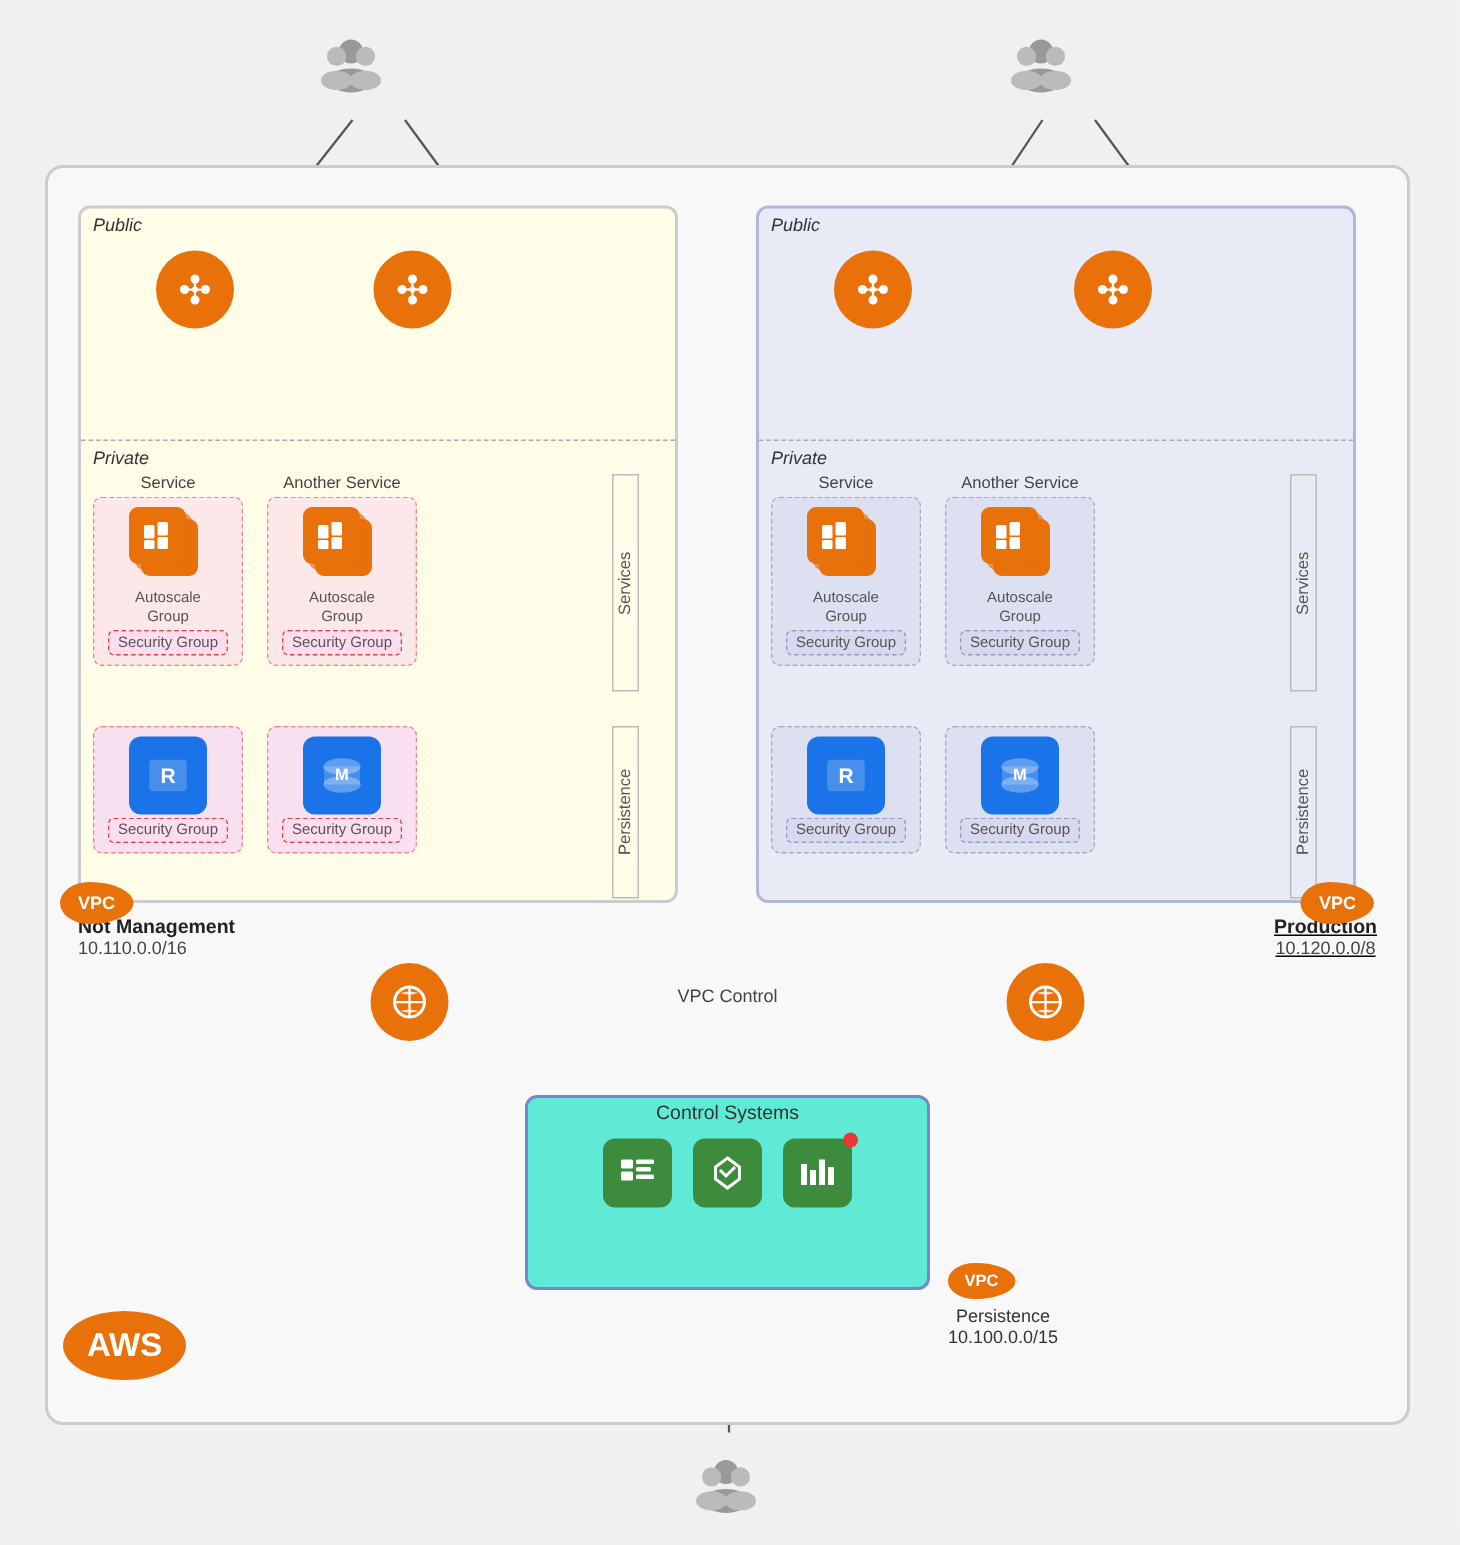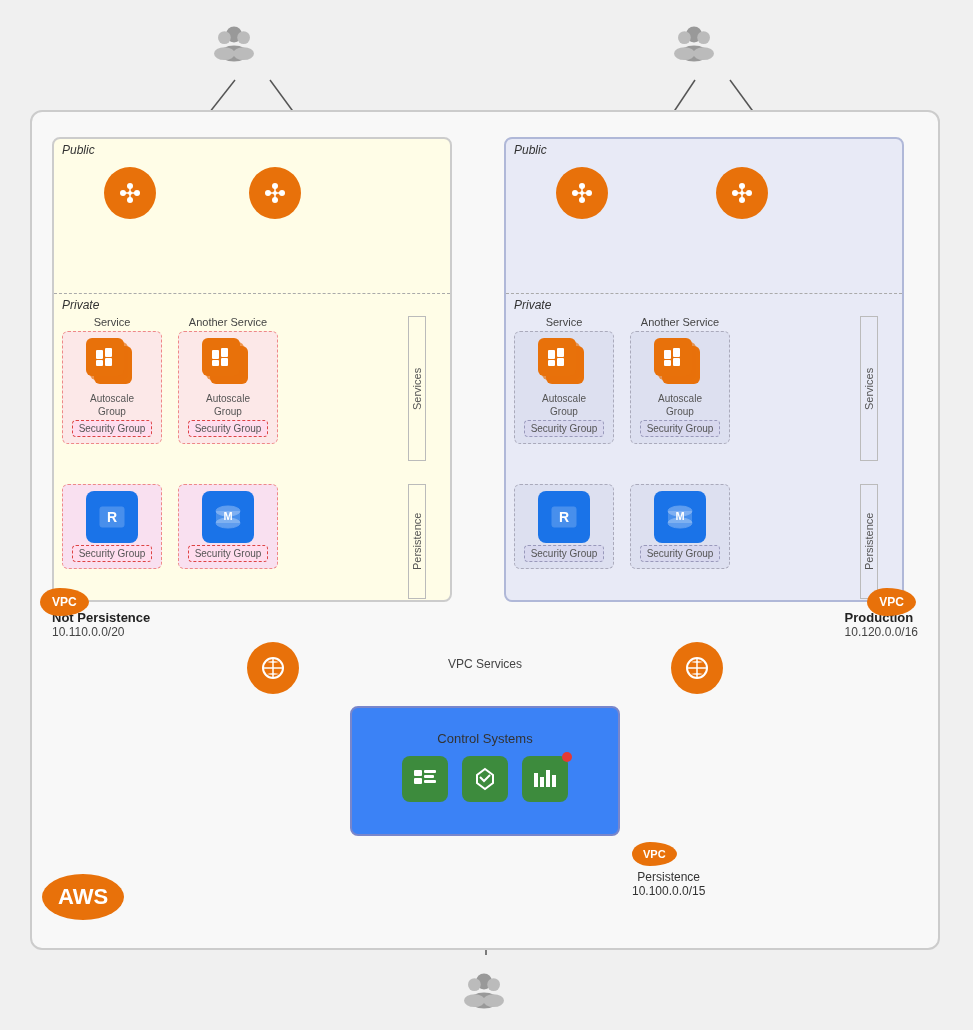--- a/index.html
+++ b/index.html
@@ -256,22 +256,22 @@
               <div class="sg-border">Security Group</div>
             </div>
           </div>
 
           <div style="position:absolute; right:0; top:0; width:18px; height:115px; border:1px solid #bbb; display:flex; align-items:center; justify-content:center; writing-mode:vertical-rl; transform:rotate(180deg); font-size:11px; color:#555;">Persistence</div>
         </div>
       </div>
     </div>
 
     <div style="position:absolute; left:20px; top:498px; text-align:left;">
-      <div style="font-weight:bold; font-size:13px; color:#222;">Not Persistence</div>
-      <div style="font-size:12px; color:#444;">10.110.0.0/20</div>
+      <div style="font-weight:bold; font-size:13px; color:#222;">Not Management</div>
+      <div style="font-size:12px; color:#444;">10.110.0.0/16</div>
     </div>
 
     <div style="position:absolute; left:472px; top:25px; width:400px; height:465px; border:2px solid #b0b8d8; border-radius:8px; background:#e8eaf6;">
 
       <div style="position:absolute; right:-14px; bottom:-16px; z-index:10;">
         <div style="background:#e8710a; border-radius:40% 60% 60% 40% / 50%; color:white; font-weight:bold; font-size:12px; padding:7px 12px; min-width:48px; text-align:center;">
           VPC
         </div>
       </div>
 
@@ -381,23 +381,23 @@
               </div>
               <div style="border:1.5px dashed #99b; border-radius:4px; background:#d8d8ee; padding:2px 6px; font-size:10px; color:#555; text-align:center; margin-top:2px;">Security Group</div>
             </div>
           </div>
 
           <div style="position:absolute; right:0; top:0; width:18px; height:115px; border:1px solid #bbb; display:flex; align-items:center; justify-content:center; writing-mode:vertical-rl; transform:rotate(180deg); font-size:11px; color:#555;">Persistence</div>
         </div>
       </div>
     </div>
 
-    <div style="position:absolute; right:20px; top:498px; text-align:left;">
+    <div style="position:absolute; right:20px; top:498px; text-align:center;text-decoration:underline;">
       <div style="font-weight:bold; font-size:13px; color:#222;">Production</div>
-      <div style="font-size:12px; color:#444;">10.120.0.0/16</div>
+      <div style="font-size:12px; color:#444;">10.120.0.0/8</div>
     </div>
 
     <div style="position:absolute; left:215px; top:530px;">
       <div style="width:52px; height:52px; border-radius:50%; background:#e8710a; display:flex; align-items:center; justify-content:center;">
         <svg width="32" height="32" viewBox="0 0 32 32" fill="white">
           <circle cx="16" cy="16" r="10" fill="none" stroke="white" stroke-width="2"></circle>
           <line x1="6" y1="16" x2="26" y2="16" stroke="white" stroke-width="1.5"></line>
           <line x1="16" y1="6" x2="16" y2="26" stroke="white" stroke-width="1.5"></line>
           <path d="M10 10 Q16 8 22 10 Q16 12 10 10Z" fill="white" opacity="0.8"></path>
           <path d="M10 22 Q16 24 22 22 Q16 20 10 22Z" fill="white" opacity="0.8"></path>
@@ -410,23 +410,23 @@
         <svg width="32" height="32" viewBox="0 0 32 32" fill="white">
           <circle cx="16" cy="16" r="10" fill="none" stroke="white" stroke-width="2"></circle>
           <line x1="6" y1="16" x2="26" y2="16" stroke="white" stroke-width="1.5"></line>
           <line x1="16" y1="6" x2="16" y2="26" stroke="white" stroke-width="1.5"></line>
           <path d="M10 10 Q16 8 22 10 Q16 12 10 10Z" fill="white" opacity="0.8"></path>
           <path d="M10 22 Q16 24 22 22 Q16 20 10 22Z" fill="white" opacity="0.8"></path>
         </svg>
       </div>
     </div>
 
-    <div style="position:absolute; left:50%; transform:translateX(-50%); top:545px; font-size:12px; color:#444;">VPC Services</div>
-
-    <div style="position:absolute; left:50%; transform:translateX(-50%); top:594px; width:270px; height:130px; background:#3b82f6; border:2px solid #7986cb; border-radius:8px; display:flex; flex-direction:column; align-items:center; padding:23px;">
+    <div style="position:absolute; left:50%; transform:translateX(-50%); top:545px; font-size:12px; color:#444;">VPC Control</div>
+
+    <div style="position:absolute; left:50%; transform:translateX(-50%); top:618px; width:270px; height:130px; background:#5eead4; border:2px solid #7986cb; border-radius:8px; display:flex; flex-direction:column; align-items:center; padding:2px;">
       <div style="font-size:13px; color:#333; margin-bottom:10px;">Control Systems</div>
       <div style="display:flex; gap:14px; align-items:center;">
 
         <div style="width:46px; height:46px; background:#3d8b3d; border-radius:8px; display:flex; align-items:center; justify-content:center;">
           <svg width="28" height="28" viewBox="0 0 28 28" fill="white">
             <rect x="3" y="5" width="8" height="6" rx="1" fill="white"></rect>
             <rect x="3" y="13" width="8" height="6" rx="1" fill="white"></rect>
             <rect x="13" y="5" width="12" height="3" rx="1" fill="white"></rect>
             <rect x="13" y="10" width="10" height="3" rx="1" fill="white"></rect>
             <rect x="13" y="15" width="12" height="3" rx="1" fill="white"></rect>

